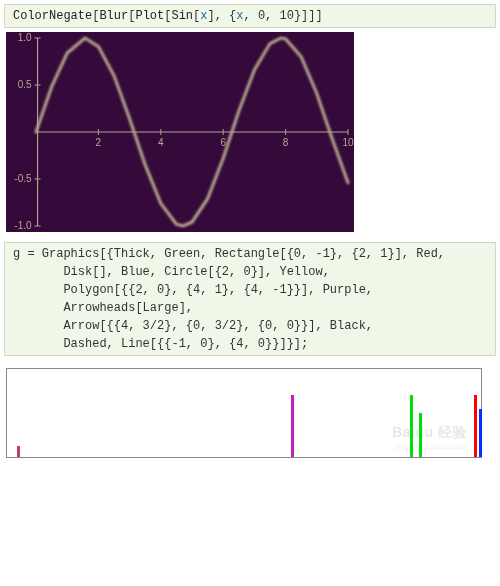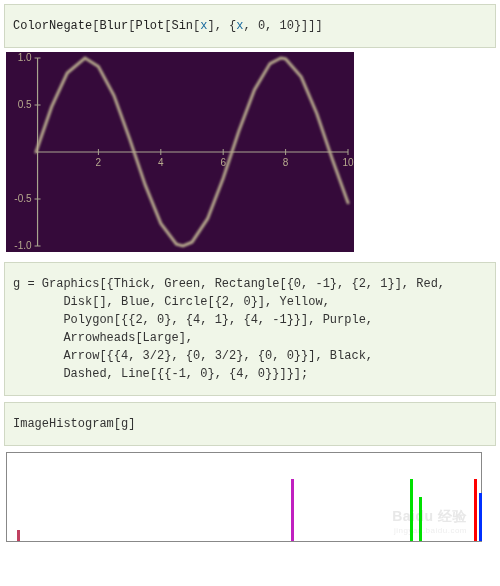--- a/index.html
+++ b/index.html
@@ -9,21 +9,21 @@
       font-size: 12px;
       width: 500px;
       padding: 4px;
     }
     .cell {
       margin-bottom: 6px;
     }
     .input-area {
       background: #f0f6e8;
       border: 1px solid #d0d8c4;
-      padding: 12px 8px;
+      padding: 2px 8px;
       line-height: 1.5;
       color: #333;
       white-space: pre;
       overflow-wrap: break-word;
     }
     .kw { color: #222; }
     .br { color: #333; }
     .sym { color: #1a6b9e; }
     .num { color: #333; }
     .output-area {
@@ -100,21 +100,20 @@
 <div class="cell">
   <div class="input-area" id="in2">g = Graphics[{Thick, Green, Rectangle[{0, -1}, {2, 1}], Red,
        Disk[], Blue, Circle[{2, 0}], Yellow,
        Polygon[{{2, 0}, {4, 1}, {4, -1}}], Purple,
        Arrowheads[Large],
        Arrow[{{4, 3/2}, {0, 3/2}, {0, 0}}], Black,
        Dashed, Line[{{-1, 0}, {4, 0}}]}];</div>
 </div>
 
 <div class="cell">
-  <div class="input-area">ImageHistogram[g]</div>
   <div class="output-area">
     <div class="hist-box" id="hist">
       <div class="watermark">
         <span>Baidu 经验</span>
         <span class="sub">jingyan.baidu.com</span>
       </div>
     <div style="position: absolute; bottom: 0px; left: 9.5px; width: 3px; height: 10.6px; background: rgb(192, 64, 96);"></div>
         <div style="position: absolute; bottom: 0px; left: 284.4px; width: 3px; height: 61.6px; background: rgb(192, 32, 192);"></div>
         <div style="position: absolute; bottom: 0px; left: 402.9px; width: 3px; height: 61.6px; background: rgb(0, 224, 0);"></div>
         <div style="position: absolute; bottom: 0px; left: 412.4px; width: 3px; height: 44px; background: rgb(0, 224, 0);"></div>

